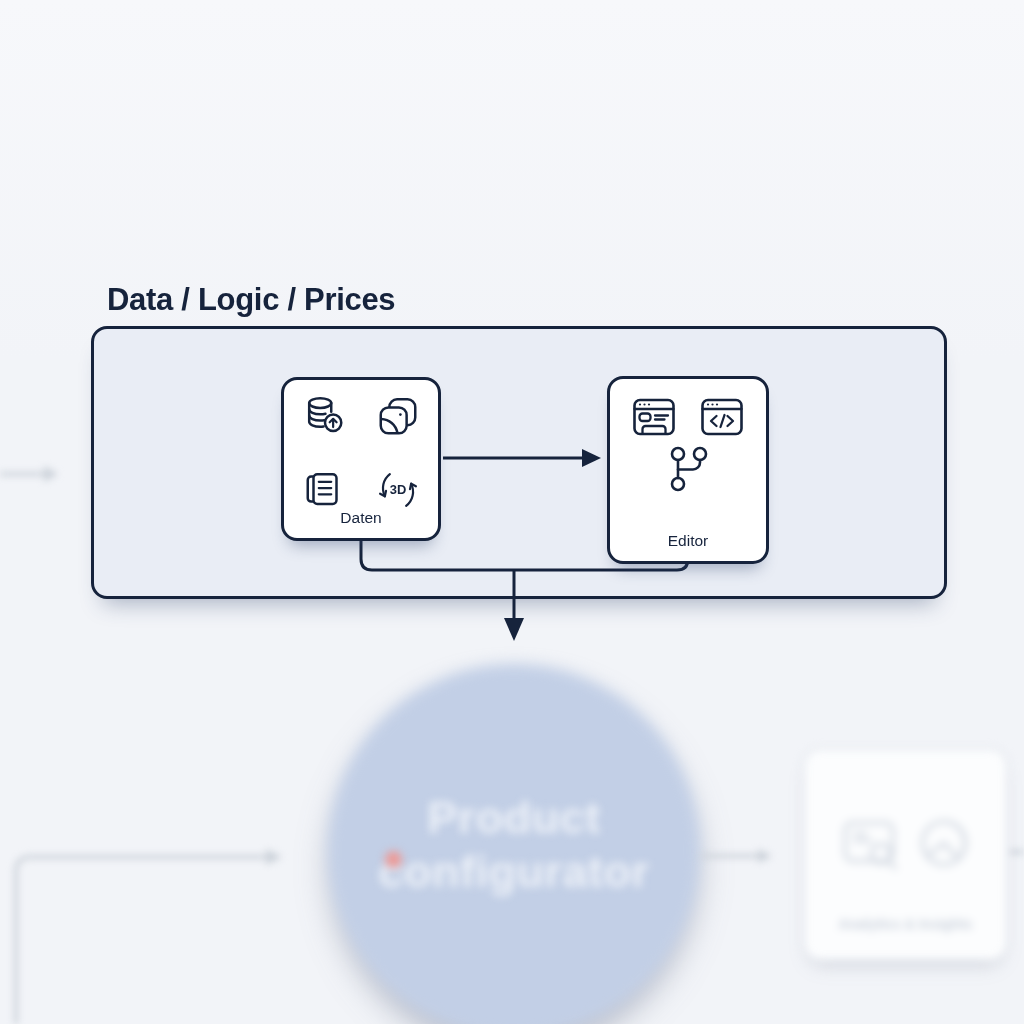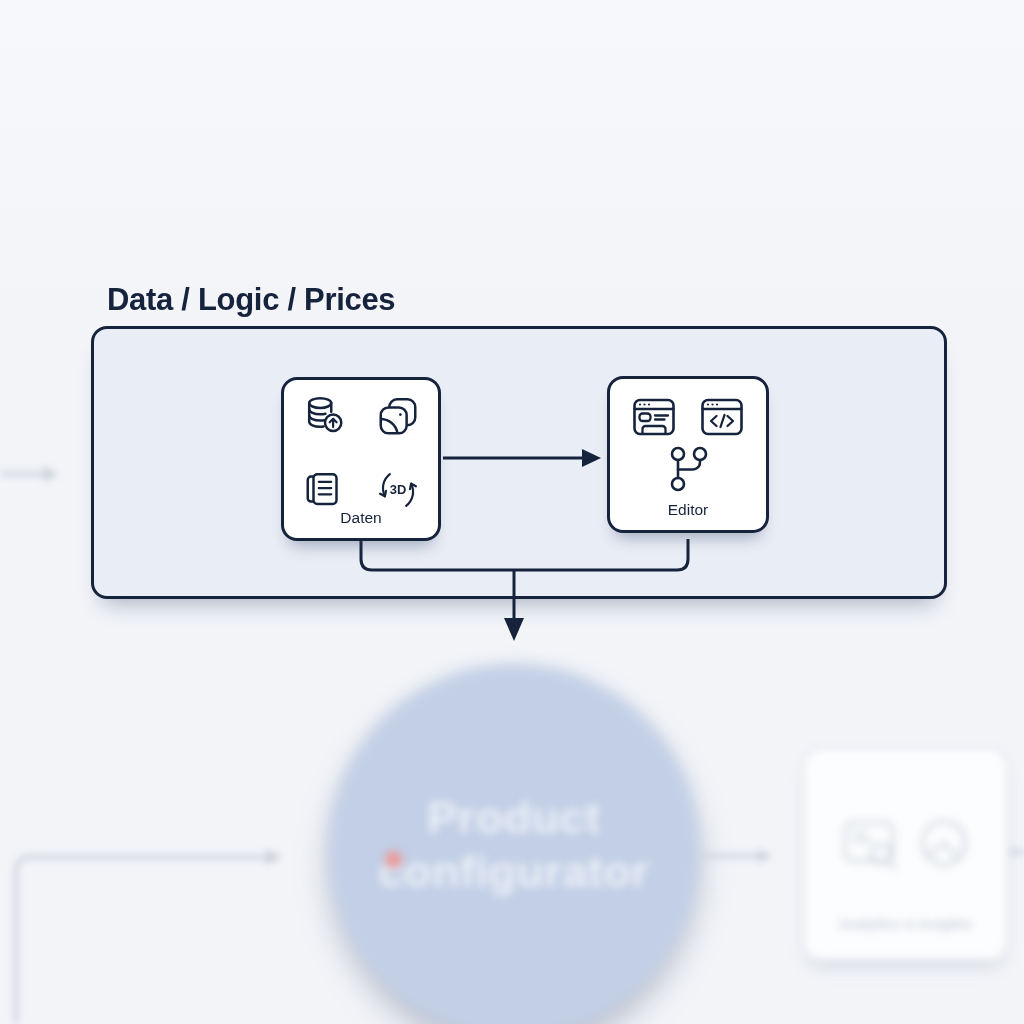--- a/index.html
+++ b/index.html
@@ -19,21 +19,21 @@
     left:91px; top:326px; width:856px; height:273px; box-sizing:border-box;
     background:var(--container_fill); border:3px solid var(--navy); border-radius:16px;
     box-shadow:0 16px 22px -12px rgba(45,65,105,.38);
   }
   .node-card{
     box-sizing:border-box; background:var(--card_fill);
     border:3px solid var(--navy); border-radius:16px;
     box-shadow:0 12px 16px -8px rgba(45,65,105,.40);
   }
   .daten-card{left:281px; top:377px; width:160px; height:164px;}
-  .editor-card{left:607px; top:376px; width:162px; height:157px;}
+  .editor-card{left:607px; top:376px; width:162px; height:188px;}
   .icon-grid{
     position:absolute; top:14px; left:0; right:0;
     display:grid; grid-template-columns:repeat(2,46px); justify-content:center;
     column-gap:20px; row-gap:8px;gap:27px;
   }
   .icon-rows{position:absolute; top:14px; left:0; right:0; display:flex; flex-direction:column; align-items:center; gap:4px;}
   .icon-row{display:flex; gap:20px; justify-content:center;}
   .node-label{
     position:absolute; bottom:11px; left:0; right:0; text-align:center;
     font-size:15.5px; font-weight:400; color:var(--navy);

